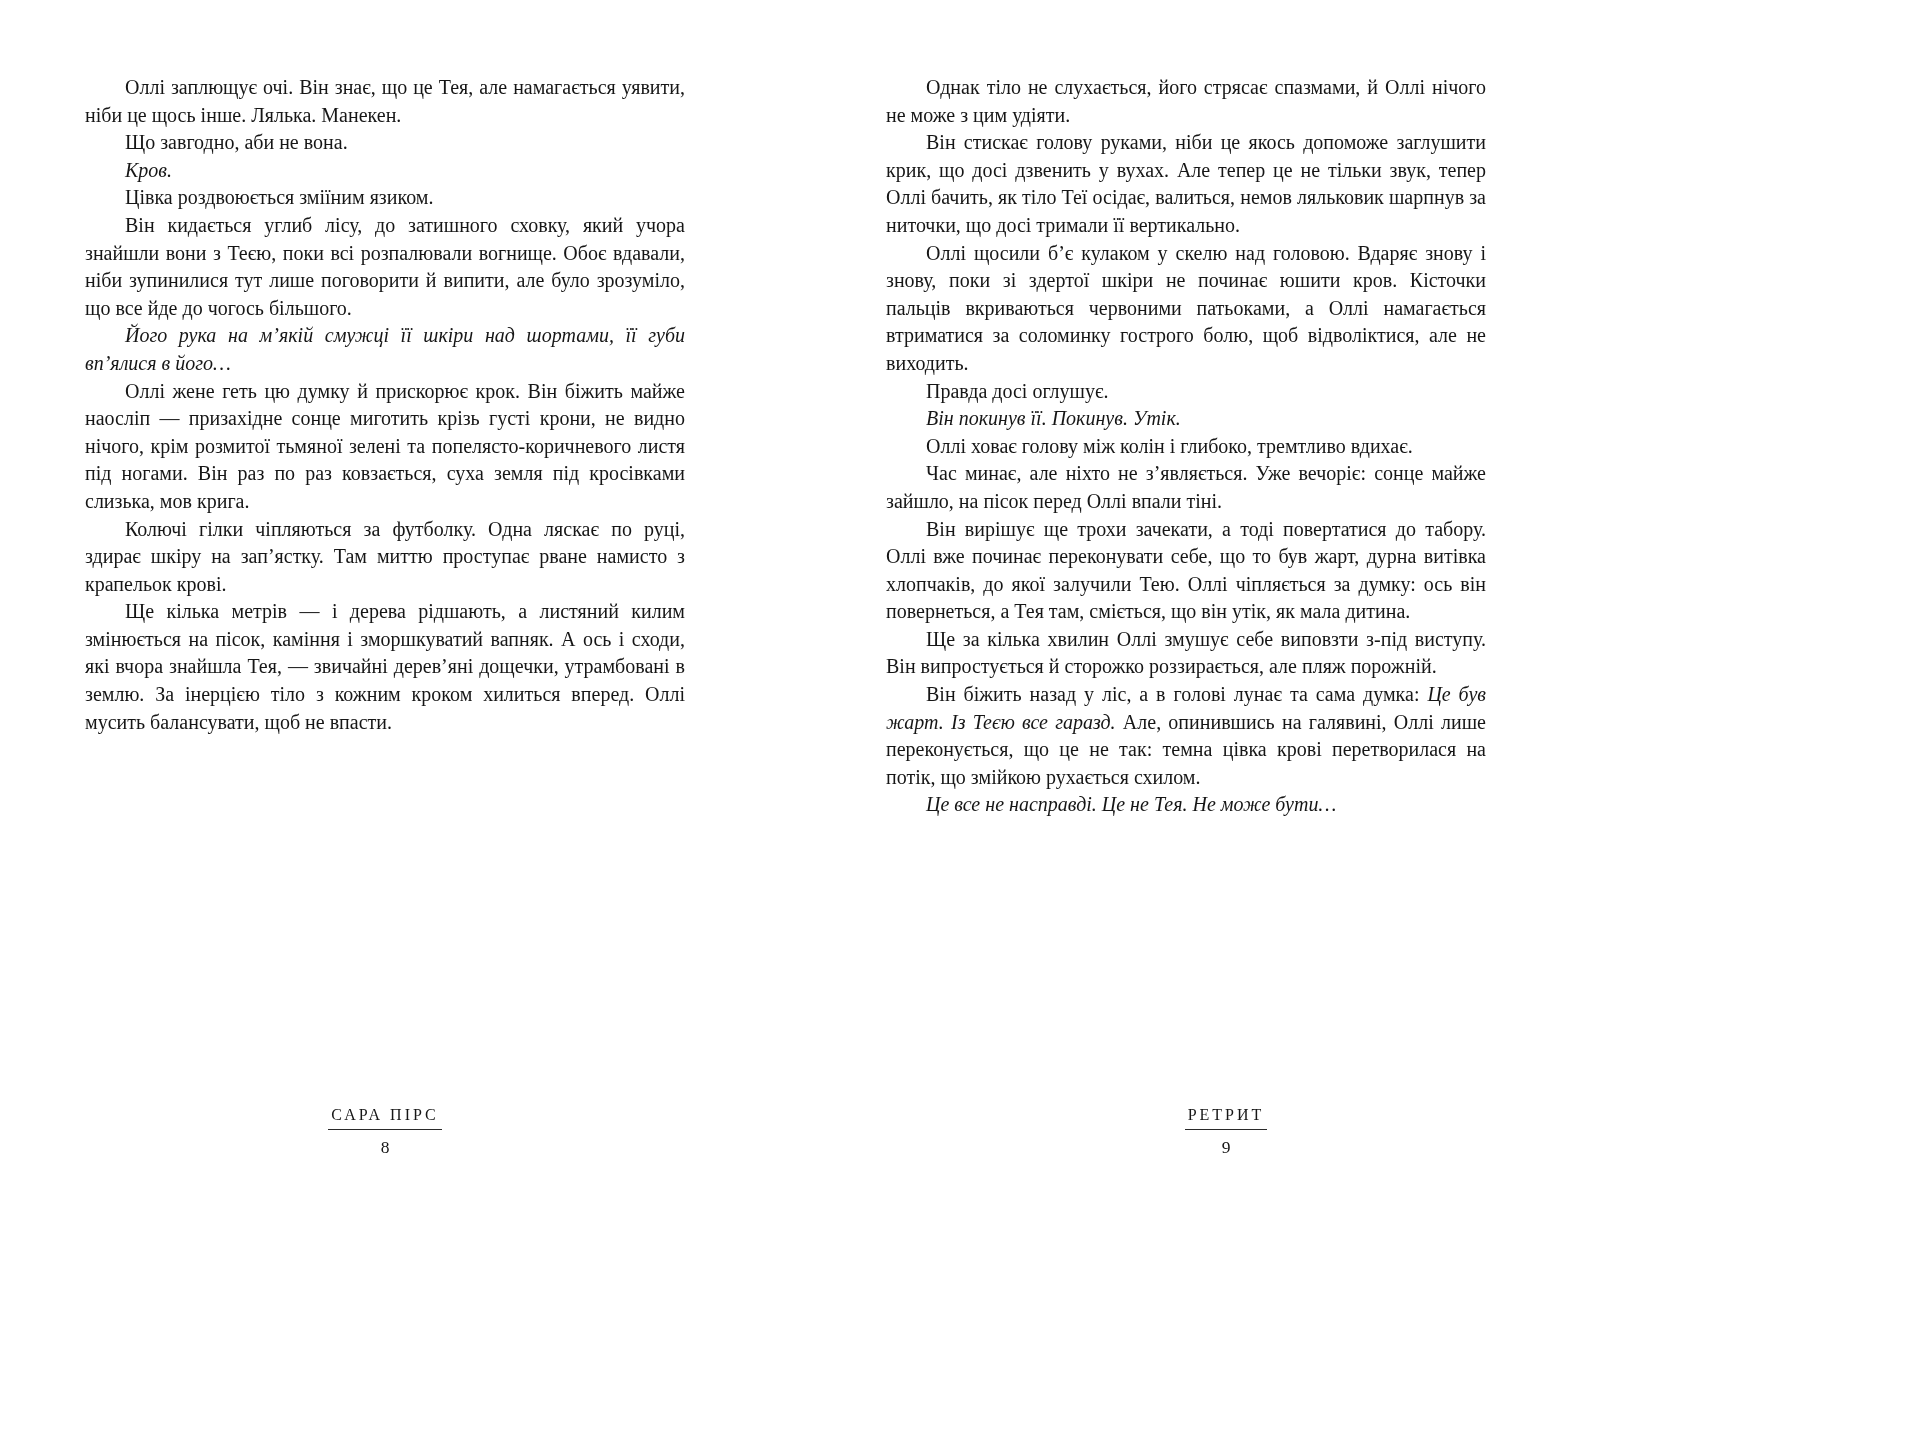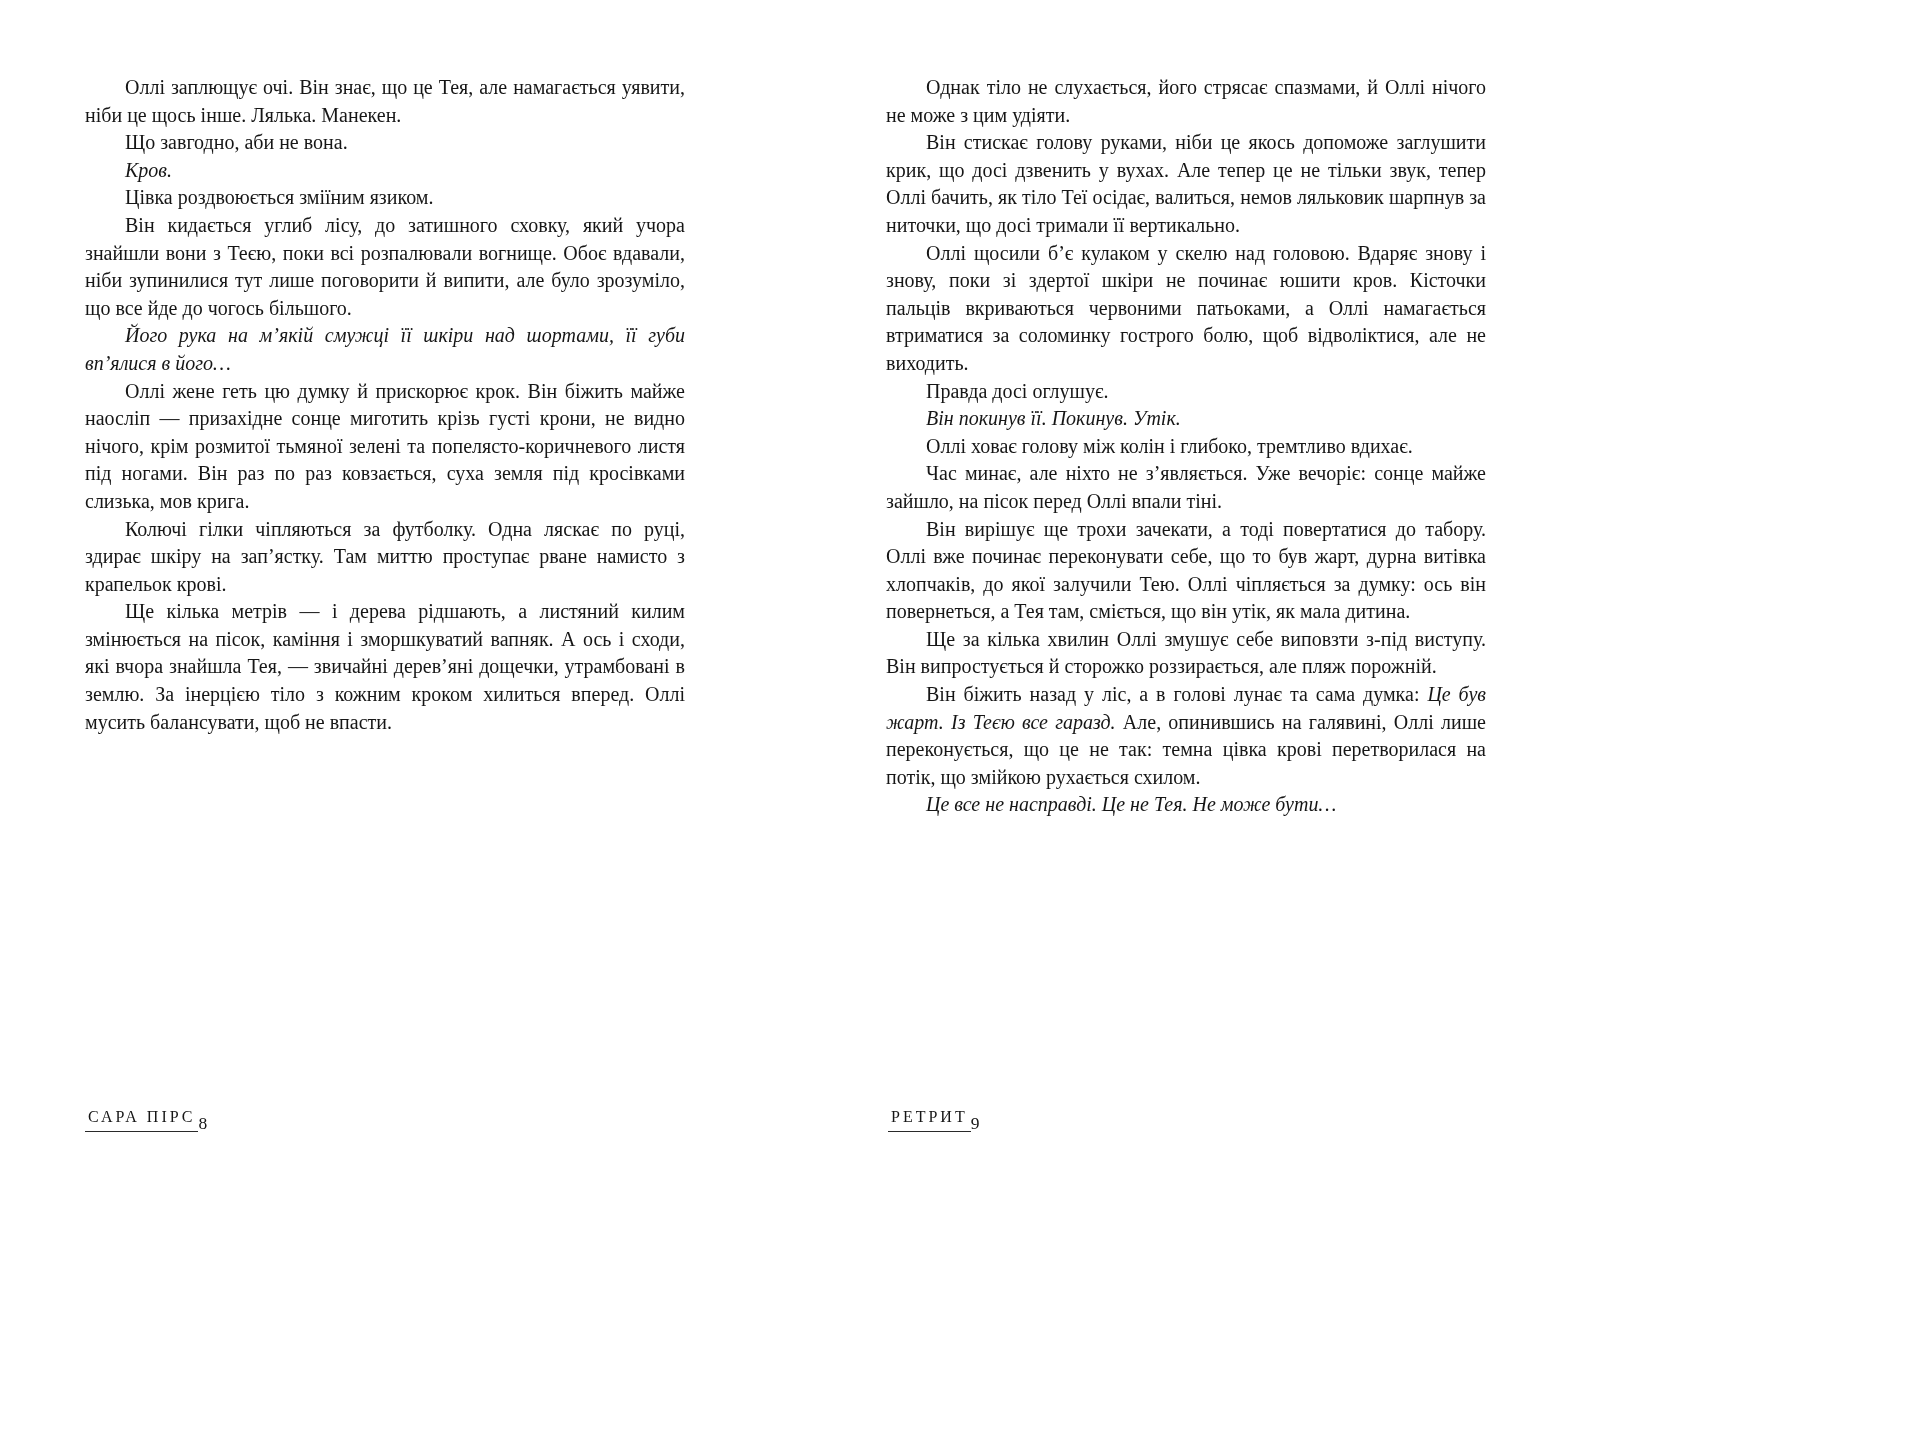--- a/index.html
+++ b/index.html
@@ -31,24 +31,25 @@
 
   .para { margin: 0; text-indent: 40px; }
   .seg  { font-style: normal; }
   .it   { font-style: italic; }
 
   .page-footer {
     position: absolute;
     top: 1106px;
     width: 600px;
     display: flex;
+    flex-direction: column;
     align-items: center;
   }
   .footer-left  { left: 85px; }
-  .footer-right { left: 888px; }
+  .footer-right { left: 926px; }
 
   .running-head {
     font-size: 16px;
     letter-spacing: 3px;
     padding: 0 3px 5px 3px;
     border-bottom: 1.6px solid #2a2a2a;
     white-space: nowrap;
   }
   .page-number {
     font-size: 17.5px;

